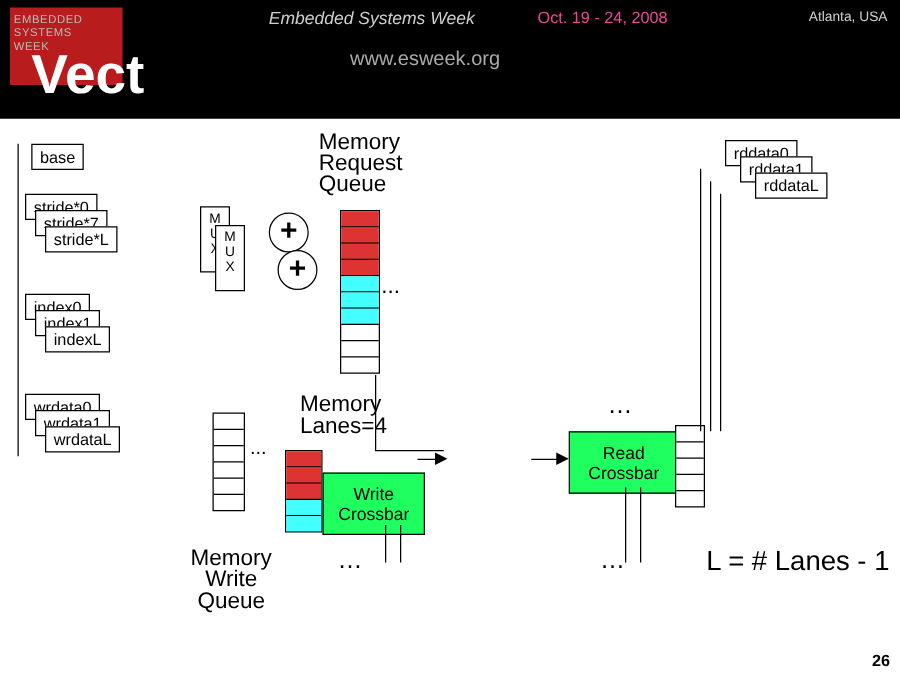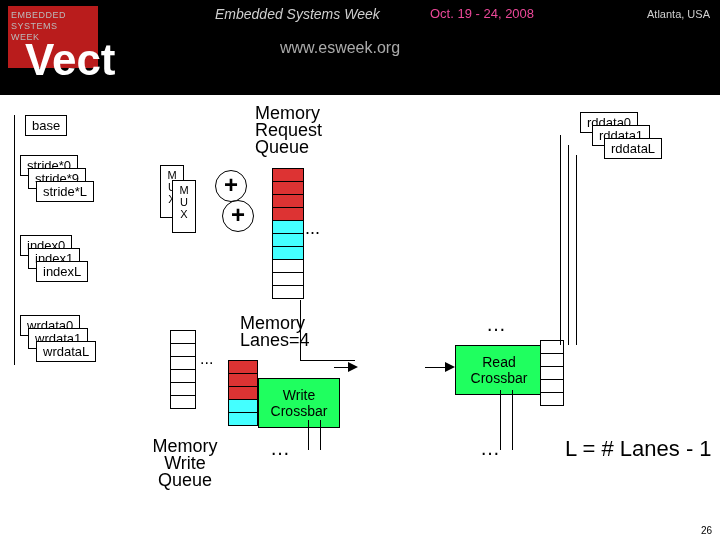--- a/index.html
+++ b/index.html
@@ -25,21 +25,21 @@
   .queue .hot{background:#d33}
   .queue .cool{background:#4ff}
   
   .lblock{position:absolute;border:1px solid #000;text-align:center;font-size:14px;display:flex;align-items:center;justify-content:center;padding:2px}
   .greenb{background:#1fff5f}
   
   .txt{position:absolute;font-size:15px;line-height:17px}
   .big{font-size:18px}
   .ellips{font-size:20px}
   
-  .pg{position:absolute;right:8px;bottom:4px;font-size:10px;font-weight:normal}
+  .pg{position:absolute;right:8px;bottom:4px;font-size:13px;font-weight:bold}
   
   .hline{position:absolute;height:1px;background:#000}
   .vline{position:absolute;width:1px;background:#000}
   .arrow-r{position:absolute;width:0;height:0;border-top:5px solid transparent;border-bottom:5px solid transparent;border-left:10px solid #000}
 </style>
 </head>
 <body>
 <div class="stage">
 
 <div class="hdr">
@@ -51,21 +51,21 @@
   <div class="hdr-title">Embedded Systems Week</div>
   <div class="hdr-date">Oct. 19 - 24, 2008</div>
   <div class="hdr-right">Atlanta, USA</div>
   <div class="hdr-url">www.esweek.org</div>
   <div class="vect">Vect</div>
 </div>
 
 <div class="ibox" style="left:25px;top:115px">base</div>
 
 <div class="ibox" style="left:20px;top:155px">stride*0</div>
-<div class="ibox" style="left:28px;top:168px">stride*9</div>
+<div class="ibox" style="left:28px;top:168px">stride*7</div>
 <div class="ibox" style="left:36px;top:181px">stride*L</div>
 
 <div class="ibox" style="left:20px;top:235px">index0</div>
 <div class="ibox" style="left:28px;top:248px">index1</div>
 <div class="ibox" style="left:36px;top:261px">indexL</div>
 
 <div class="ibox" style="left:20px;top:315px">wrdata0</div>
 <div class="ibox" style="left:28px;top:328px">wrdata1</div>
 <div class="ibox" style="left:36px;top:341px">wrdataL</div>
 

